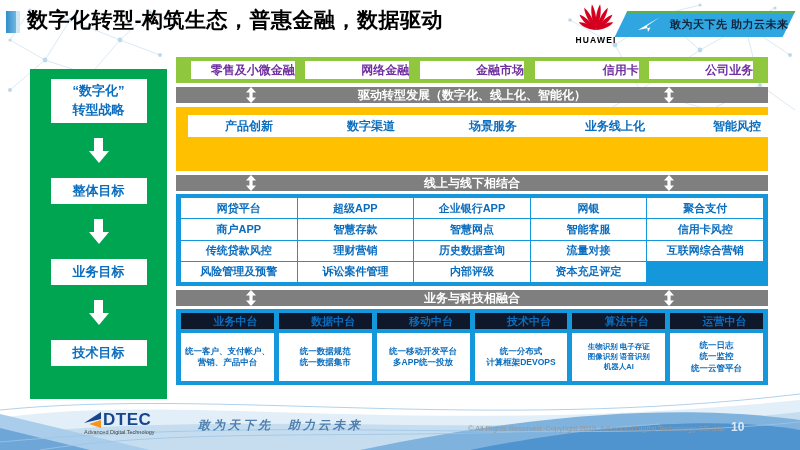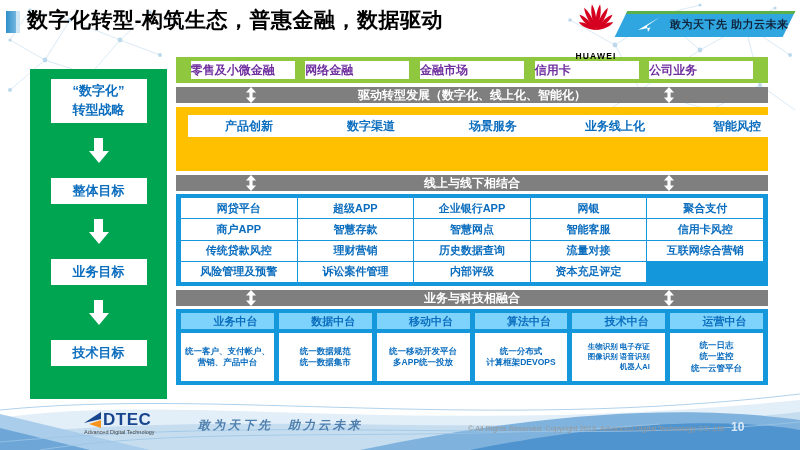--- a/index.html
+++ b/index.html
@@ -13,21 +13,21 @@
   .net-right { right:0; top:0; }
   .waves { position:absolute; left:0; bottom:0; z-index:1; }
 
   
   .title-bullet { position:absolute; left:6px; top:11px; width:14px; height:22px;
     background:linear-gradient(90deg,#2e8fc9,#8ec6e8); box-shadow:inset -4px 0 0 #cfe6f5; z-index:3; }
   .page-title { position:absolute; left:27px; top:6px; font-size:21px; font-weight:700;
     color:#000; letter-spacing:.5px; z-index:3; }
 
   .huawei { position:absolute; left:573px; top:3px; width:46px; text-align:center; z-index:4; }
-  .huawei-word { font-size:8.5px; font-weight:700; letter-spacing:1.2px; color:#000; margin-top:16px; }
+  .huawei-word { font-size:8.5px; font-weight:700; letter-spacing:1.2px; color:#000; margin-top:0; }
   .banner-skew { position:absolute; left:621px; top:11px; width:168px; height:26px;
     background:#2fa6df; border-top:3px solid #5ab04a; transform:skewX(-26deg); z-index:3; }
   .banner-inner { position:absolute; left:610px; top:11px; width:182px; height:26px; z-index:4;
     display:flex; align-items:center; gap:10px; padding-left:28px; }
   .banner-text { font-size:11px; font-weight:700; color:#10243c; letter-spacing:.5px; }
 
   
   .sidebar { position:absolute; left:30px; top:69px; width:137px; height:330px;
     background:#00A551; display:flex; flex-direction:column; align-items:center;
     padding-top:10px; z-index:2; }
@@ -39,46 +39,46 @@
   .s-arrow-bar { width:9px; height:13px; background:#fff; margin:0 auto; }
   .s-arrow-head { width:0; height:0; border-left:10px solid transparent;
     border-right:10px solid transparent; border-top:12px solid #fff; }
 
   
   .main { position:absolute; left:176px; top:57px; width:592px; z-index:2; }
 
   .band-green { height:26px; background:#8FC73E; display:flex; align-items:center;
     justify-content:space-evenly; padding:0 4px; }
   .bg-box { width:104px; height:18px; background:#fff; color:#7030A0; font-weight:700;
-    font-size:12px; text-align:left; line-height:18px; }
+    font-size:12px; text-align:right; line-height:18px; }
 
   .graybar { height:16px; background:#7F7F7F; position:relative; color:#fff; font-weight:700;
     font-size:12px; text-align:center; line-height:16px; margin-top:4px; }
   .ud-a { position:absolute; top:0; }
   .ud-left { left:70px; } .ud-right { left:488px; }
 
   .band-yellow { margin-top:4px; height:64px; background:#FFC000; padding:8px 12px;
     display:flex; flex-direction:row; justify-content:space-between; }
   .y-row { display:flex; justify-content:space-between; }
   .y-box { width:122px; height:22px; background:#fff; color:#0B6DBE; font-weight:700;
     font-size:12px; text-align:center; line-height:22px; }
 
   .band-blue { margin-top:3px; height:92px; background:#1598DB; padding:4px 5px;
     display:grid; grid-template-columns:repeat(5,1fr); gap:1px; }
   .b-box { background:#fff; color:#0B6DBE; font-weight:700; font-size:11px;
     display:flex; align-items:center; justify-content:center; white-space:nowrap; }
 
   .band-platform { margin-top:3px; height:76px; background:#1598DB; padding:4px 5px;
     display:grid; grid-template-columns:repeat(6,1fr); grid-template-rows:16px 1fr; gap:4px 5px; }
-  .p-head { background:#7dd3fc; color:#0B6DBE; font-weight:700; font-size:11px;
+  .p-head { background:#0f172a; color:#0B6DBE; font-weight:700; font-size:11px;
     display:flex; align-items:center; justify-content:center;padding-left:16px; }
   .p-detail { background:#fff; color:#0B6DBE; font-weight:700; font-size:8.5px; line-height:1.3;
     padding:2px 3px; display:flex; align-items:center; justify-content:center;
     text-align:center; white-space:pre-line; }
-  .p-detail-small { font-size:7.5px; text-align:right; }
+  .p-detail-small { font-size:7.5px; text-align:center; }
 
   
   .adtec { position:absolute; left:84px; top:411px; z-index:3; }
   .adtec-row { display:flex; align-items:flex-end; gap:2px; }
   .adtec-word { font-size:17px; font-weight:700; color:#17468F; letter-spacing:.5px; line-height:1; }
   .adtec-sub { font-size:5.5px; color:#444; margin-top:1px; }
   .tagline { position:absolute; left:198px; top:417px; font-size:12px; font-style:italic;
     font-weight:700; color:#4E7FAE; letter-spacing:3px; z-index:3; }
   .copyright { position:absolute; left:468px; top:424px; font-size:7.5px; 
     color:#999; z-index:3; }
@@ -273,22 +273,22 @@
           <polygon points="5,0 0,5.5 10,5.5" fill="#fff"></polygon>
           <rect x="3.4" y="4.5" width="3.2" height="7" fill="#fff"></rect>
           <polygon points="5,16 0,10.5 10,10.5" fill="#fff"></polygon>
         </svg>
     </div>
 
     <div class="band-platform">
       <div class="p-head">业务中台</div>
       <div class="p-head">数据中台</div>
       <div class="p-head">移动中台</div>
+      <div class="p-head">技术中台</div>
       <div class="p-head">算法中台</div>
-      <div class="p-head">技术中台</div>
       <div class="p-head">运营中台</div>
       <div class="p-detail">统一客户、支付帐户、营销、产品中台</div>
       <div class="p-detail">统一数据规范
 统一数据集市</div>
       <div class="p-detail">统一移动开发平台
 多APP统一投放</div>
       <div class="p-detail">统一分布式
 计算框架DEVOPS</div>
       <div class="p-detail p-detail-small">生物识别 电子存证
 图像识别 语音识别

